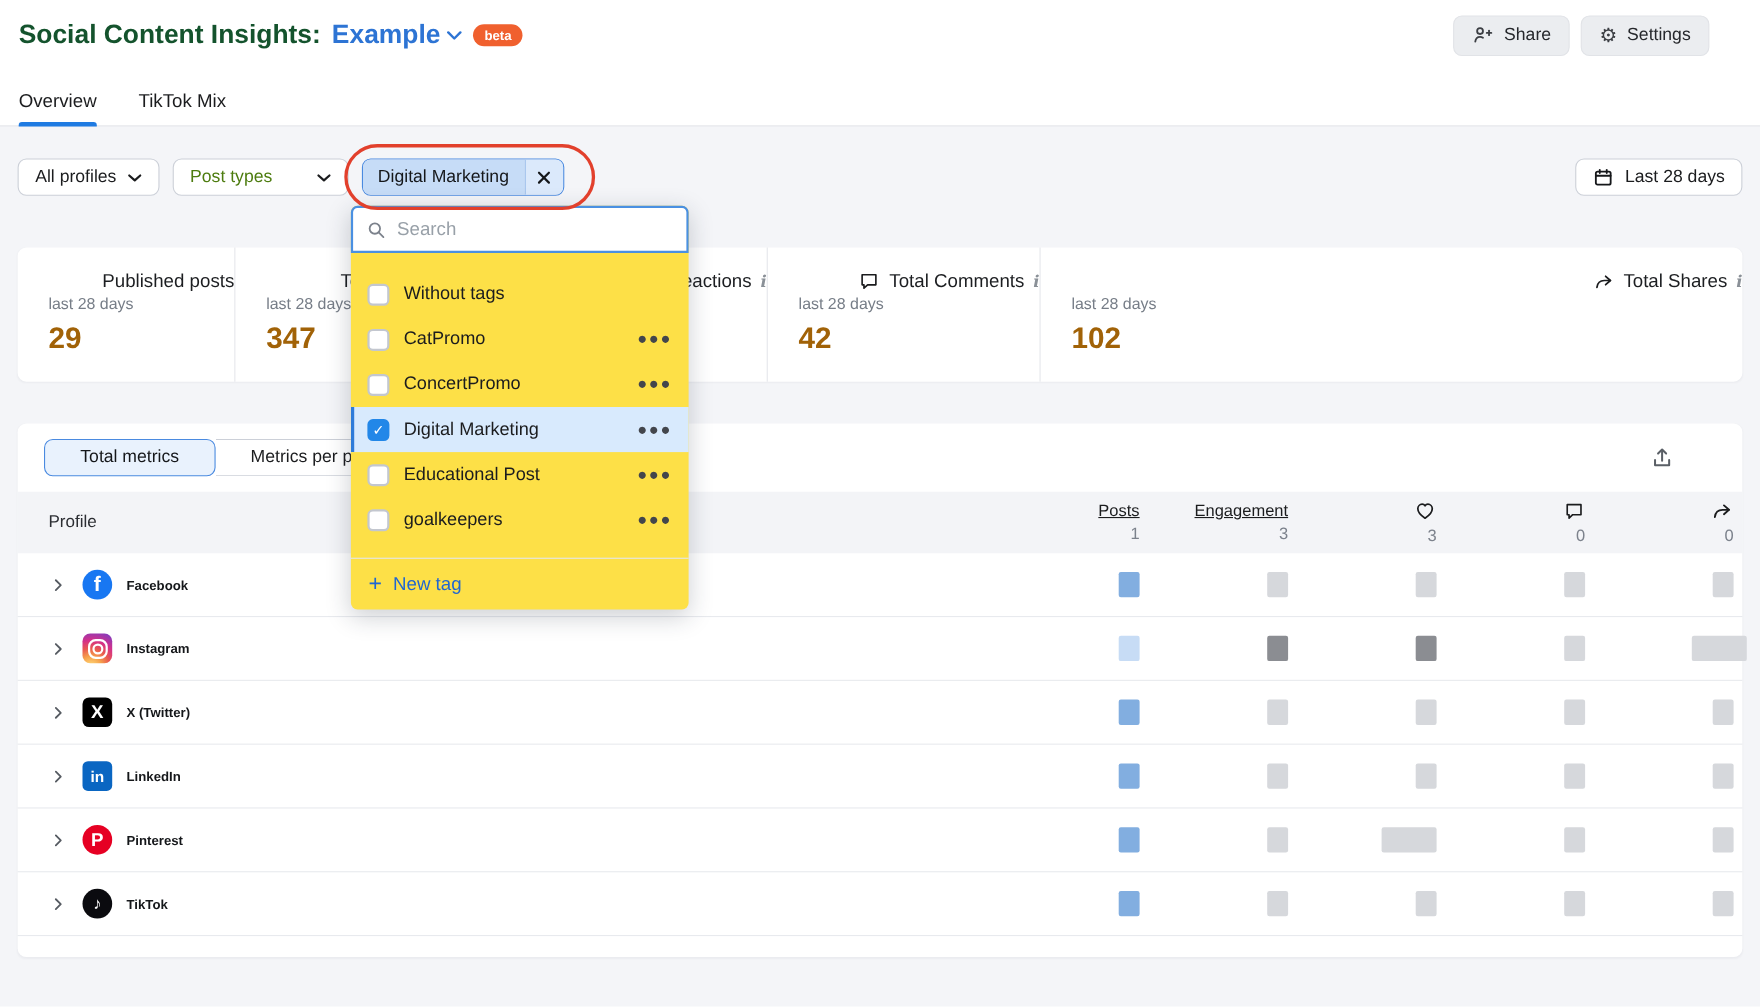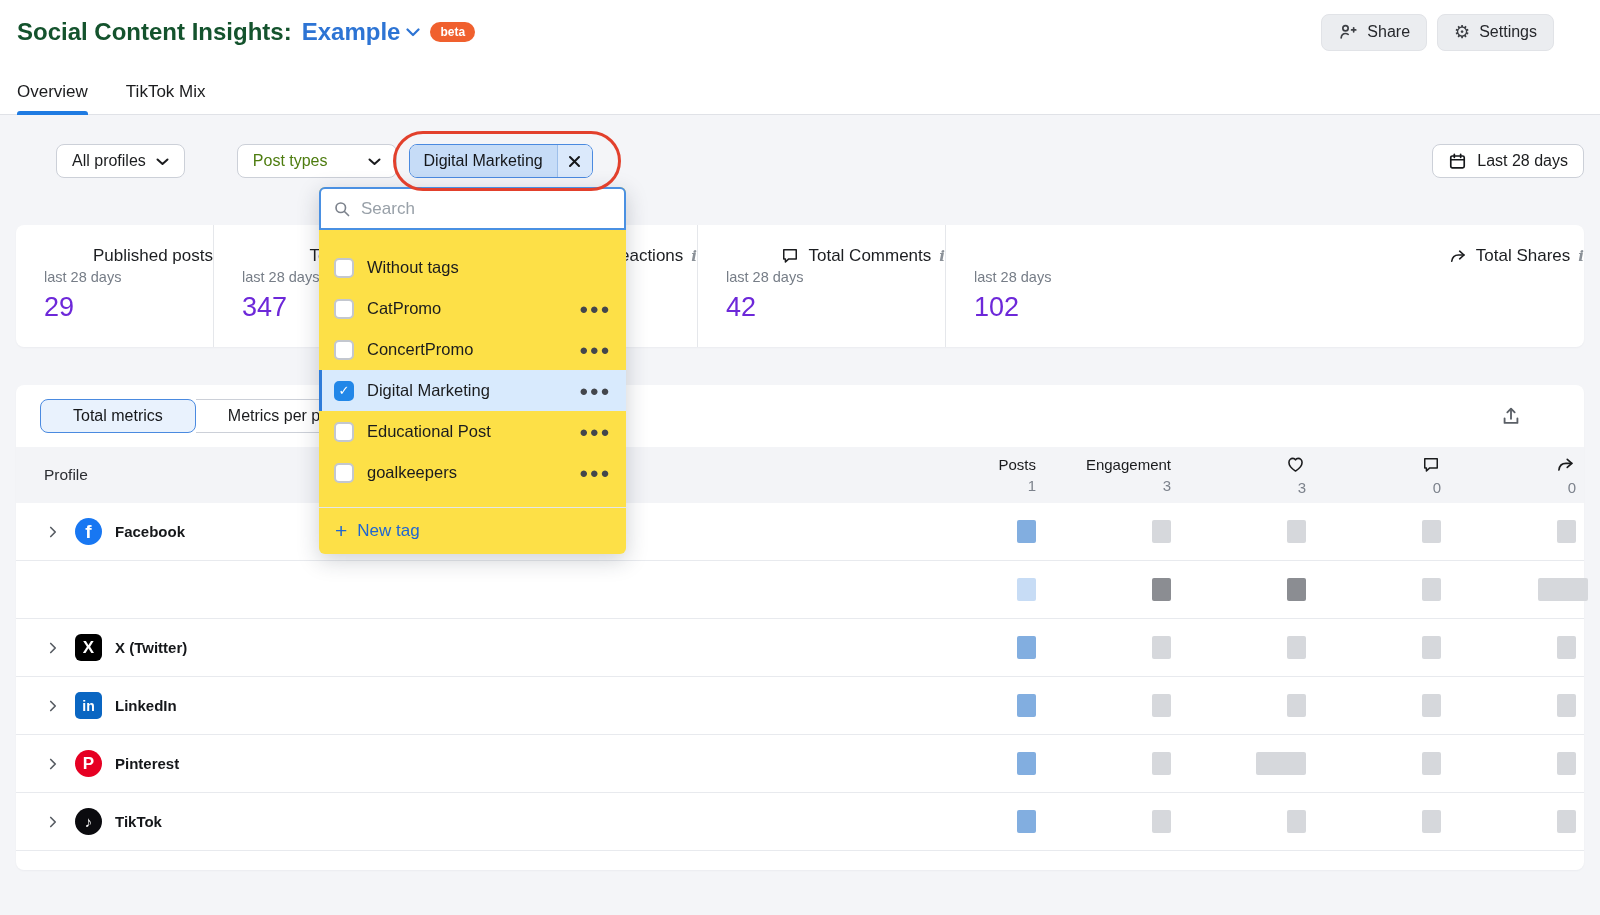--- a/index.html
+++ b/index.html
@@ -30,21 +30,21 @@
   .tab { font-size:17px; padding:8px 0 12px; color:#1b1c1e; position:relative; cursor:pointer; }
   .tab.active::after { content:""; position:absolute; left:0; right:0; bottom:-1px;
     height:4px; background:#1f7be2; border-radius:3px 3px 0 0; }
 
   
   .content { padding:0 16px; }
 
   .filter-row { display:flex; align-items:center; margin-top:29px; height:34px; gap:12px; }
   .pill-btn { display:flex; align-items:center; gap:10px; background:#fff;
     border:1px solid #ccd0d8; border-radius:8px; height:34px; padding:0 15px;
-    font-size:16px; color:#1b1c1e; cursor:pointer;margin-left:40px; }
+    font-size:16px; color:#1b1c1e; cursor:pointer; }
   .pill-btn.muted { color:#4d7c0f;gap:40px; }
   .chev-dn { margin-top:1px; }
 
   .chip-wrap { position:relative; display:flex; }
   .chip { display:flex; align-items:stretch; border:1px solid #4a8ae0; border-radius:8px;
     overflow:hidden; height:34px; cursor:pointer; }
   .chip-text { background:#c6dcf7; display:flex; align-items:center; padding:0 14px;
     font-size:16px; color:#15171a; }
   .chip-x { background:#dbe9fb; border-left:1px solid #9dbfea; width:35px;
     display:flex; align-items:center; justify-content:center; cursor:pointer; }
@@ -57,46 +57,46 @@
   .metrics-card { background:#fff; border-radius:8px; margin-top:47px; height:122px;
     display:flex; box-shadow:0 1px 2px rgba(28,36,54,.04); }
   .m-card { padding:21px 0 0 28px; }
   .m-card + .m-card { border-left:1px solid #e5e7eb; }
   .m-1 { width:197px; } .m-2 { width:242px; } .m-3 { width:242px; padding-left:60px; }
   .m-4 { width:248px; } .m-5 { flex:1; }
   .m-title { display:flex; align-items:center; gap:8px; font-size:17px; color:#1c1e21; white-space:nowrap;justify-content:flex-end; }
   .info-i { font-family:"DejaVu Serif",serif; font-style:italic; font-weight:bold;
     color:#8a9097; font-size:15px; cursor:pointer; }
   .m-sub { font-size:14.5px; color:#767d87; margin-top:3px; white-space:nowrap; }
-  .m-val { font-size:27px; font-weight:normal; color:#6d28d9; margin-top:7px; }
+  .m-val { font-size:27px; font-weight:bold; color:#a16207; margin-top:7px; }
 
   
   .table-card { background:#fff; border-radius:8px; margin-top:38px;
     box-shadow:0 1px 2px rgba(28,36,54,.04); padding-bottom:19px; }
   .toggle-row { display:flex; align-items:center; padding:14px 62px 14px 24px; }
   .seg-ctl { display:flex; }
   .seg { height:34px; display:flex; align-items:center; padding:0 32px; font-size:16px;
     border:1px solid #ccd0d8; cursor:pointer; white-space:nowrap; }
   .seg.sel { background:#e9f2fd; border:1px solid #4a8ae0; border-radius:8px; color:#15171a; }
   .seg.unsel { border-left:none; border-radius:0 8px 8px 0; color:#1b1c1e; }
   .export-btn { margin-left:auto; cursor:pointer; }
 
   .cols { display:flex; width:615px; margin-left:auto; flex:none; }
   .col { width:135px; display:flex; flex-direction:column; align-items:flex-end;
     justify-content:center; padding-right:8px; gap:4px; }
   .col.c-posts { width:75px; }
   .thead { display:flex; align-items:center; background:#f3f4f7; height:56px; padding-left:28px; }
   .th-profile { font-size:15.5px; color:#2c2e33; }
-  .th-label { font-size:15px; color:#1b1c1e; }
+  .th-label { font-size:15px; color:#1b1c1e;text-decoration:underline; }
   .th-val { font-size:15px; color:#7c828c; }
 
   .trow { display:flex; align-items:center; height:58px; border-bottom:1px solid #e8eaee;
     padding-left:28px; }
   .row-left { display:flex; align-items:center; gap:13px; width:290px; cursor:pointer; }
-  .p-name { font-size:15px; font-weight:bold; color:#15171a; }
+  .p-name { font-size:12px; font-weight:bold; color:#15171a; }
 
   .cellbox { display:flex; align-items:center; justify-content:flex-end; padding-right:8px; width:135px; }
   .cellbox.c-posts { width:75px; }
   .sq { width:19px; height:23px; border-radius:2px; }
   .sq.blue  { background:#82aee0; }
   .sq.xlblue{ background:#c7dcf5; }
   .sq.lgray { background:#d6d8dc; }
   .sq.dgray { background:#8b8d92; }
   .sq.wide  { width:50px; }
   .sq.ext   { margin-right:-12px; }
@@ -348,20 +348,31 @@
             </div>
             <div class="cellbox">
               <span class="sq lgray"></span>
             </div>
             <div class="cellbox">
               <span class="sq lgray"></span>
             </div>
           </div>
         </div>
         <div class="trow">
+          <div class="row-left">
+            <span>
+              <svg width="18" height="18" viewBox="0 0 24 24" fill="none" stroke="#565b62" stroke-width="2.2" stroke-linecap="round" stroke-linejoin="round">
+                <polyline points="9,6 15,12 9,18"></polyline>
+              </svg>
+            </span>
+            <span class="pi pi-ig">
+              <span class="ig-in"></span>
+            </span>
+            <span class="p-name">Instagram</span>
+          </div>
           <div class="cols">
             <div class="cellbox c-posts">
               <span class="sq xlblue"></span>
             </div>
             <div class="cellbox">
               <span class="sq dgray"></span>
             </div>
             <div class="cellbox">
               <span class="sq dgray"></span>
             </div>

